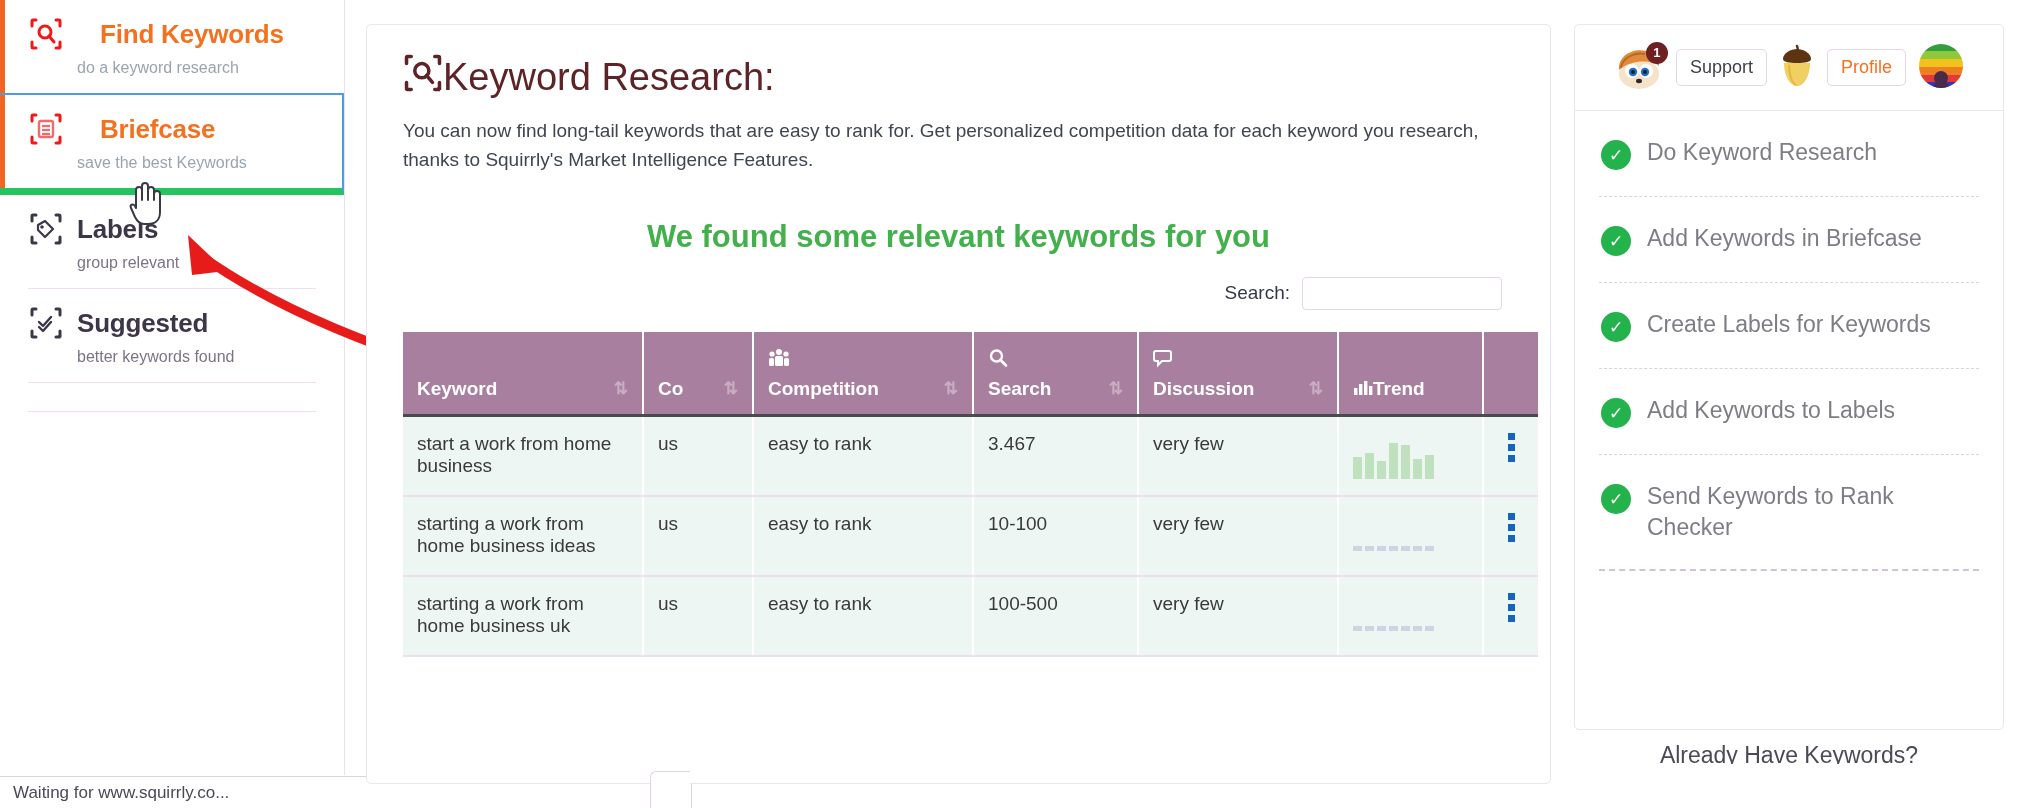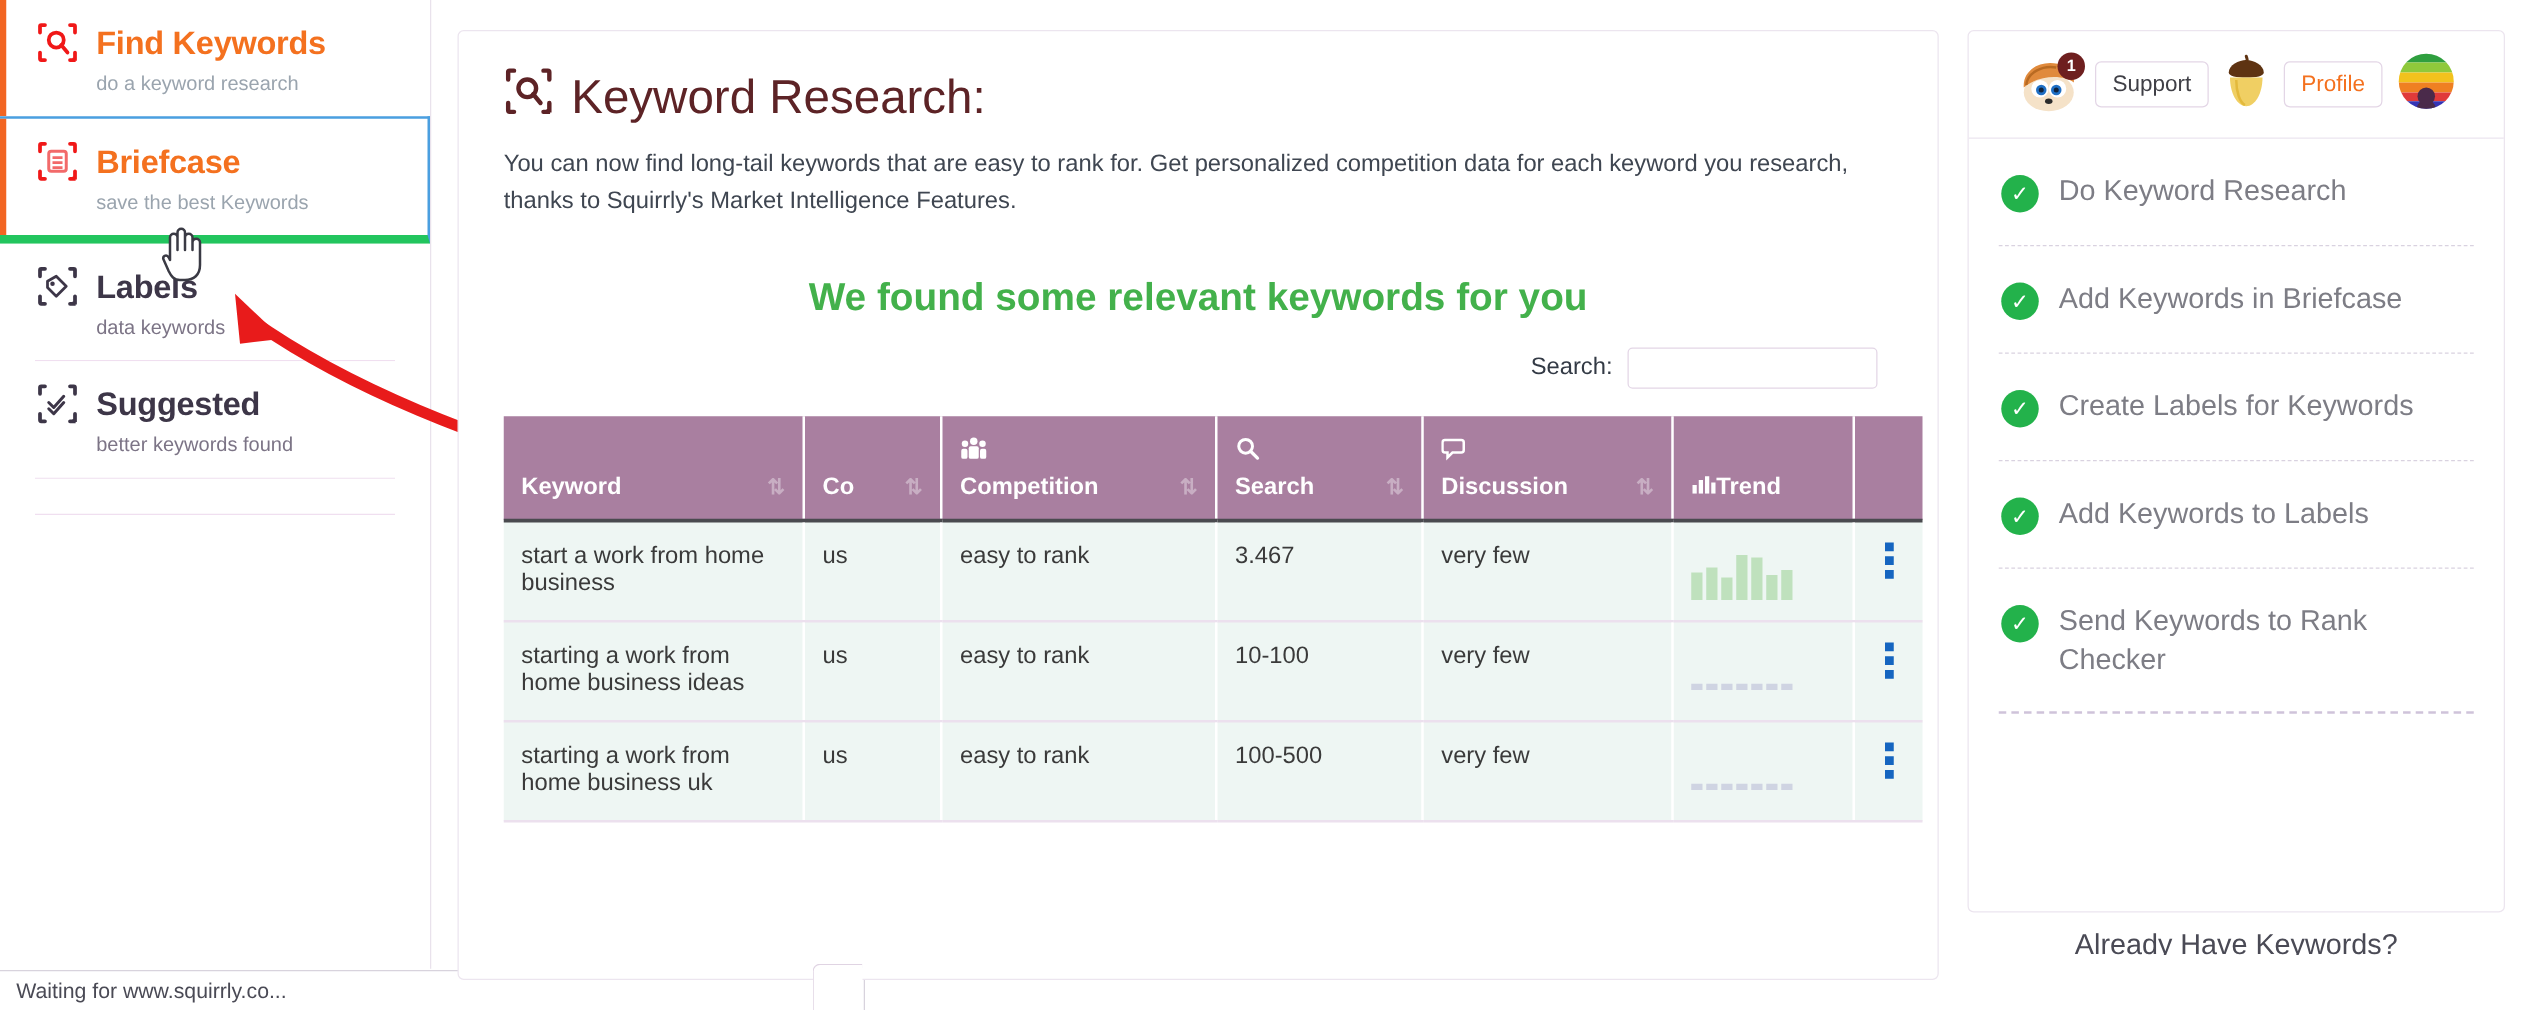--- a/index.html
+++ b/index.html
@@ -45,21 +45,21 @@
     width: 36px; height: 36px;
     flex: 0 0 36px;
     display: flex; align-items: center; justify-content: center;
   }
   .nav-title {
     font-size: 26px;
     font-weight: bold;
     letter-spacing: -0.2px;
     line-height: 1.1;
   }
-  .nav-title.orange { color: #f4711f; }
+  .nav-title.orange { color: #f4711f; margin-left: 23px; }
   .nav-title.dark   { color: #3d3648; }
   .nav-sub {
     font-size: 16px;
     color: #9aa4ae;
     margin: 7px 0 0 49px;
   }
   .nav-sub.grey2 { color: #7c7486; }
   .nav-divider {
     height: 1px;
     background: #f0dff0;
@@ -91,21 +91,21 @@
     position: absolute;
     left: 366px; top: 24px;
     width: 1185px; height: 760px;
     background: #ffffff;
     border: 1px solid #ece5ef;
     border-radius: 5px;
     overflow: hidden;
   }
   #main-inner { padding: 28px 36px 0 36px; }
   .page-title {
-    display: flex; align-items: center; gap: 14px;
+    display: flex; align-items: center; gap: 0;
     font-size: 38px; color: #5d2326; font-weight: normal;
     margin: 0 0 14px 0;
   }
   .intro {
     font-size: 19px; color: #3f4651; line-height: 1.55;
     margin: 0 0 22px 0; max-width: 1120px;
   }
   .found-head {
     text-align: center;
     font-size: 31px;
@@ -275,21 +275,21 @@
       <div class="nav-row">
         <span class="nav-ico">
           <svg width="34" height="34" viewBox="0 0 34 34">
             <path d="M7 3 H4 a1 1 0 0 0 -1 1 V9 M7 31 H4 a1 1 0 0 1 -1 -1 V25 M27 3 H30 a1 1 0 0 1 1 1 V9 M27 31 H30 a1 1 0 0 1 1 -1 V25" fill="none" stroke="#3d3648" stroke-width="3" stroke-linecap="round"></path>
             <path d="M9 13 L16 9 L24 17 L16 25 L9 18 Z" fill="none" stroke="#3d3648" stroke-width="2.2" stroke-linejoin="round"></path>
             <circle cx="13" cy="15" r="1.8" fill="#3d3648"></circle>
           </svg>
         </span>
         <span class="nav-title dark">Labels</span>
       </div>
-      <div class="nav-sub grey2">data keywords</div>
+      <div class="nav-sub grey2">group relevant</div>
     </div>
 
     <div class="nav-divider"></div>
 
     <div class="nav-item">
       <div class="nav-row">
         <span class="nav-ico">
           <svg width="34" height="34" viewBox="0 0 34 34">
             <path d="M7 3 H4 a1 1 0 0 0 -1 1 V9 M7 31 H4 a1 1 0 0 1 -1 -1 V25 M27 3 H30 a1 1 0 0 1 1 1 V9 M27 31 H30 a1 1 0 0 1 1 -1 V25" fill="none" stroke="#3d3648" stroke-width="3" stroke-linecap="round"></path>
             <path d="M10 16 L14 20 L22 11" fill="none" stroke="#3d3648" stroke-width="2.4" stroke-linecap="round" stroke-linejoin="round"></path>

